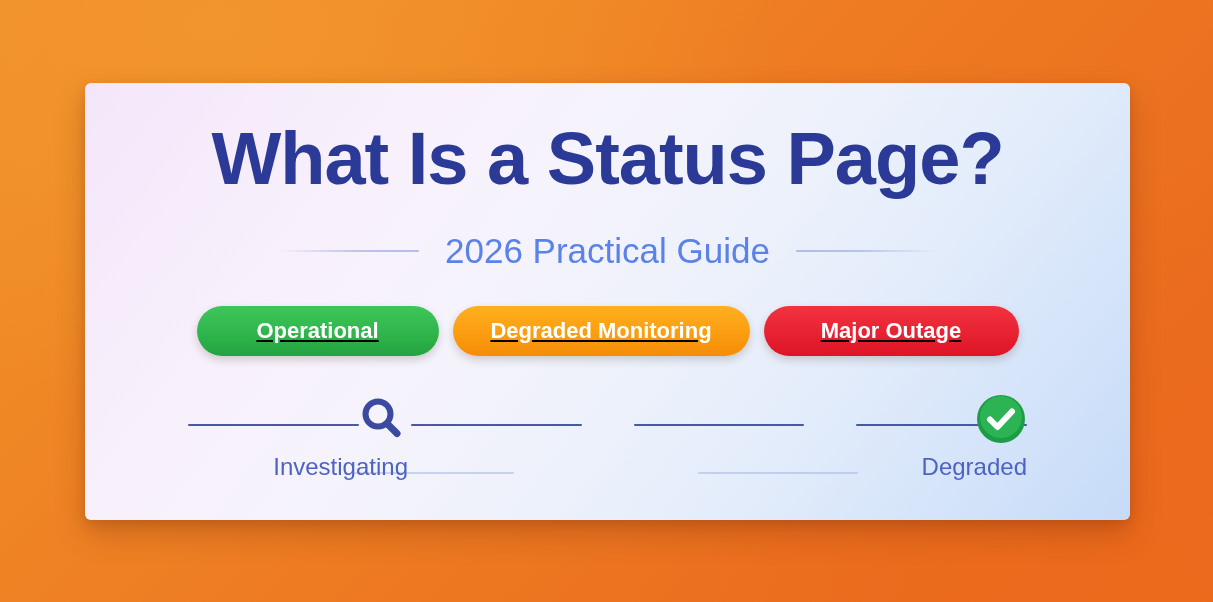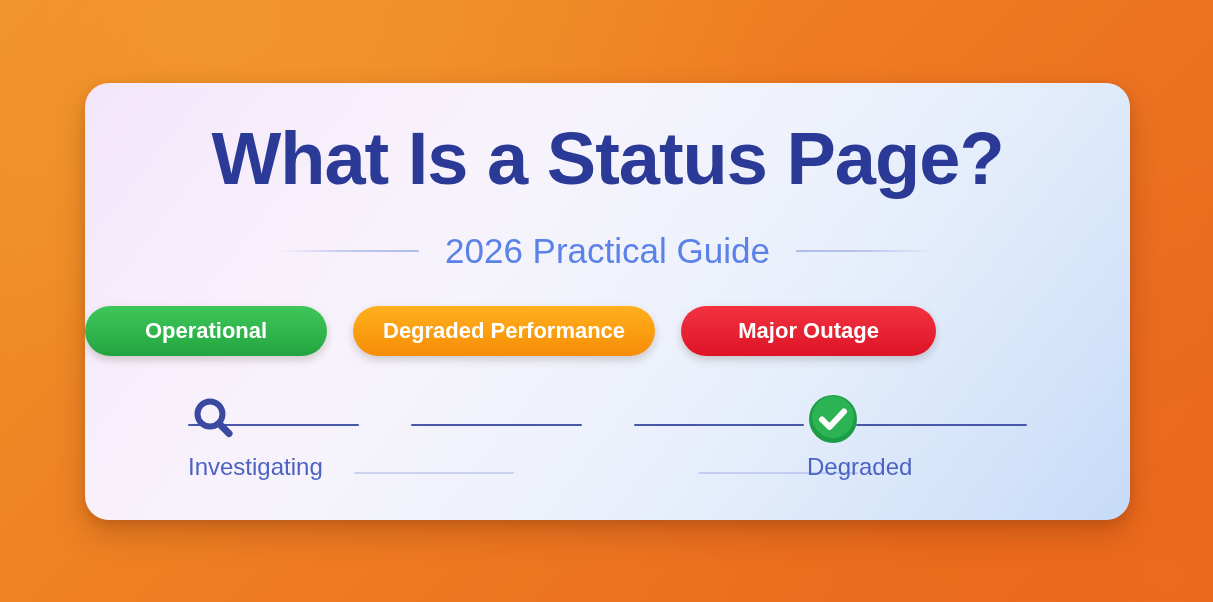--- a/index.html
+++ b/index.html
@@ -16,21 +16,21 @@
       radial-gradient(ellipse 900px 700px at 96% 96%, #ec6a1c 0%, rgba(236,106,28,0) 60%),
       linear-gradient(135deg, #f09328 0%, #ee7b22 48%, #e8651d 100%);
     position:relative;
   }
 
   
   #hero-card {
     position:absolute;
     left:85px; top:83px;
     width:1045px; height:437px;
-    border-radius:24px;
+    border-radius:6px;
     background:
       linear-gradient(128deg,
         #f3e6fa 0%,
         #f6ecfb 14%,
         #f8f1fb 27%,
         #f5f3fc 40%,
         #eff2fb 53%,
         #e6eefb 67%,
         #d8e6fa 82%,
         #c6dbf8 100%);
@@ -75,22 +75,24 @@
     font-weight:500;
     color:#5b82e8;
     white-space:nowrap;
   }
 
   
   .badge-row {
     position:absolute;
     left:0; right:0; top:223px;
     display:flex;
-    align-items:center;
-    gap:26px;
+    justify-content:center;
+    align-items:center;
+    gap:14px;
+    text-decoration:underline;
   }
   .status-badge {
     height:50px;
     border-radius:25px;
     display:flex;
     align-items:center;
     justify-content:center;
     color:#ffffff;
     font-size:22px;
     font-weight:bold;
@@ -136,21 +138,21 @@
     position:absolute;
     left:0; right:0; top:0;
     display:flex;
     justify-content:space-between;
     align-items:flex-start;
   }
   .tl-step {
     width:220px;
     display:flex;
     flex-direction:column;
-    align-items:flex-start;
+    align-items:flex-end;
   }
   .tl-icon {
     width:52px; height:52px;
     display:flex;
     align-items:center;
     justify-content:center;
   }
   .tl-label {
     margin-top:8px;
     font-size:24px;
@@ -177,21 +179,21 @@
   <div id="page-title">What Is a Status Page?</div>
 
   <div class="subtitle-row">
     <div class="subtitle-rule left"></div>
     <div id="page-subtitle">2026 Practical Guide</div>
     <div class="subtitle-rule right"></div>
   </div>
 
   <div class="badge-row">
     <div class="status-badge badge-operational">Operational</div>
-    <div class="status-badge badge-degraded">Degraded Performance</div>
+    <div class="status-badge badge-degraded">Degraded Monitoring</div>
     <div class="status-badge badge-outage">Major Outage</div>
   </div>
 
   <div id="timeline">
 
     <div class="timeline-track">
       <div class="track-seg"></div>
       <div class="track-gap"></div>
       <div class="track-seg"></div>
       <div class="track-gap"></div>

